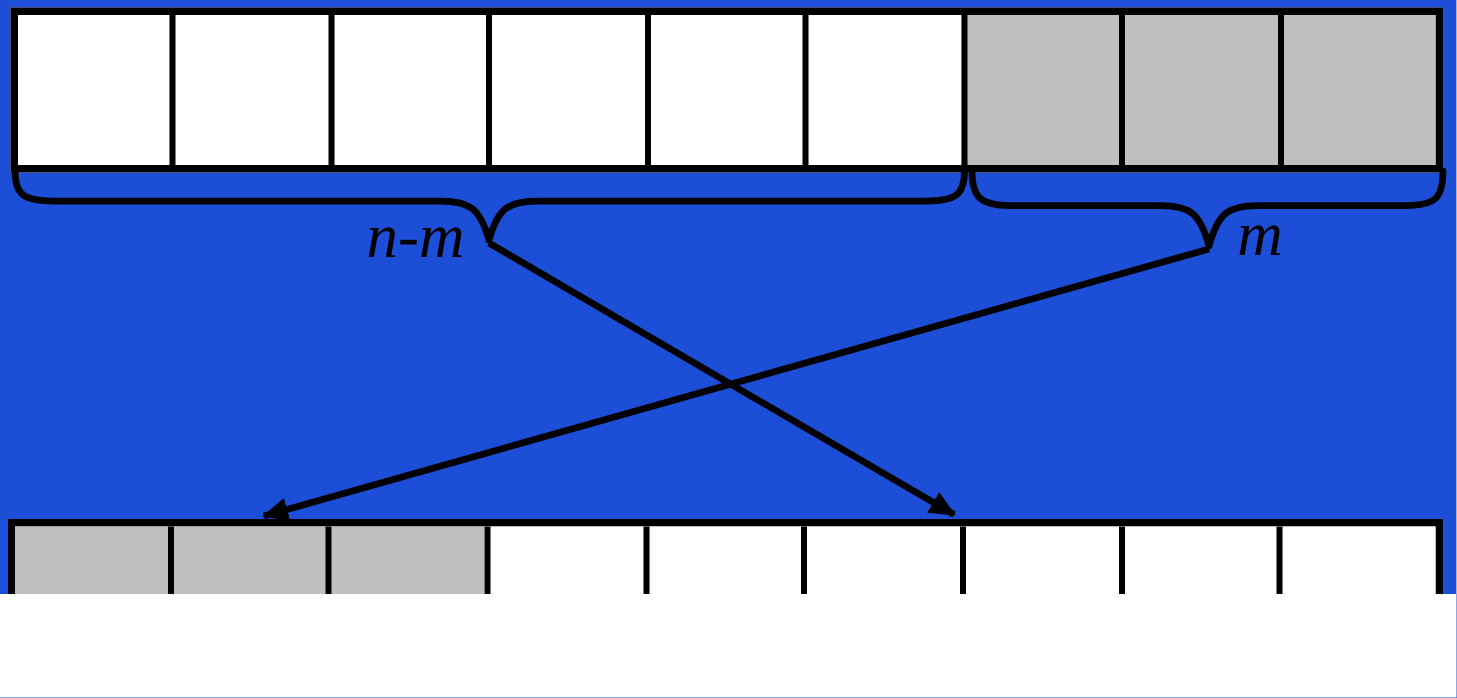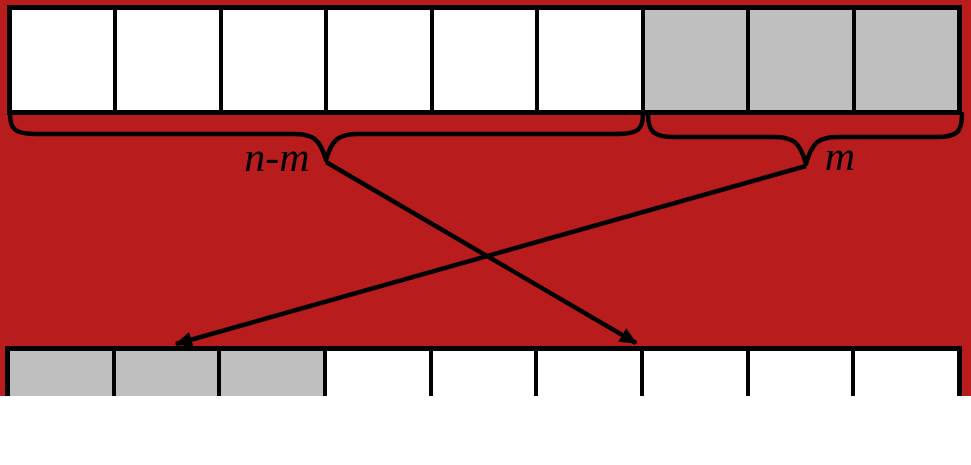--- a/index.html
+++ b/index.html
@@ -5,21 +5,21 @@
   html, body {
     margin: 0;
     padding: 0;
     background: #ffffff;
     font-family: "Liberation Serif", serif;
   }
   .canvas {
     position: relative;
     width: 971px;
     height: 396px;
-    background: #b91c1c;
+    background: #1d4ed8;
     overflow: hidden;
   }
   .array {
     position: absolute;
     display: flex;
     box-sizing: border-box;
     border: 5px solid var(--line, #000);
     background: #ffffff;
   }
   .array-top {

